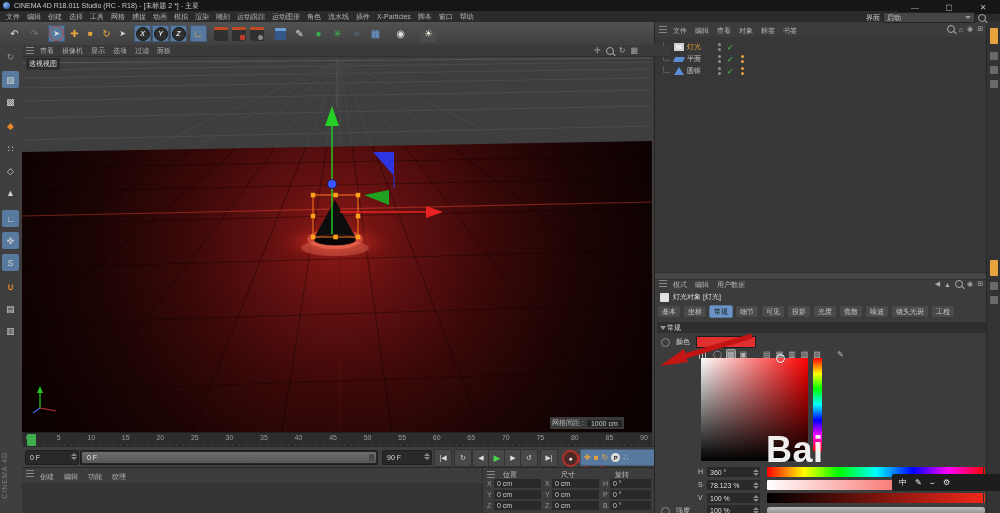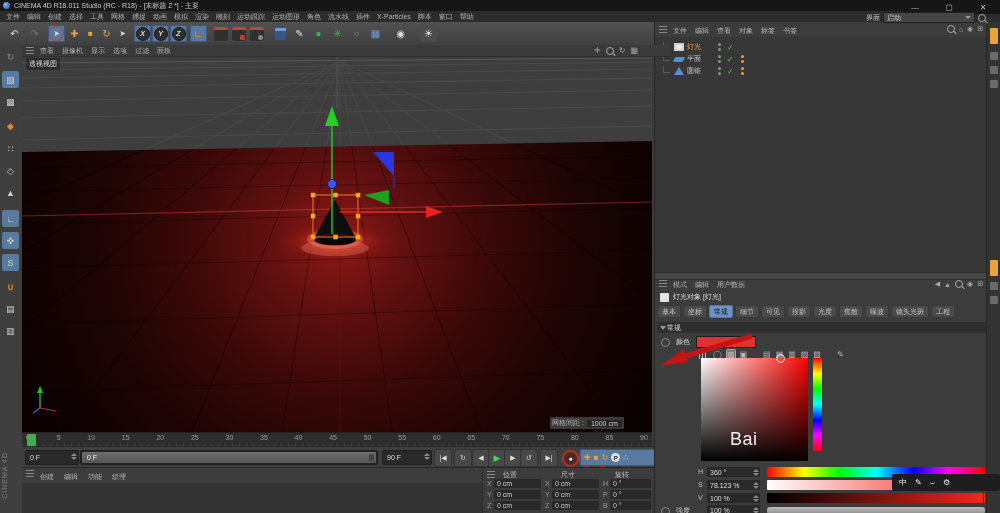--- a/index.html
+++ b/index.html
@@ -115,21 +115,21 @@
   .bar i{position:absolute;top:0;bottom:0;width:1.5px;background:#303030}
   .int-row{position:absolute;left:6px;top:484px;display:flex;align-items:center;gap:6px;font-size:7px;color:#cfcfcf;width:326px}
   .int-box{position:absolute;left:46px;top:-1px;width:50px;height:10px;background:#292929;border-radius:1px;display:flex;align-items:center;padding-left:3px;color:#ddd}
   .int-bar{position:absolute;left:106px;top:1px;width:218px;height:7px;background:linear-gradient(#bdbdbd,#8f8f8f);border-radius:3px}
   
   .dock{left:986px;top:22px;width:14px;height:491px;background:#333;border-left:1px solid #272727}
   .dk{position:absolute;left:3px;width:8px;border-radius:1px;background:#6a6a6a}
   .dk.cap{background:#e8a33d;height:16px}
   .dk.sq{height:8px}
   
-  .wm-big{left:730px;top:429px;z-index:60;font-size:18px;font-weight:normal;color:rgba(255,255,255,.93);letter-spacing:.5px}
+  .wm-big{left:766px;top:429px;z-index:60;font-size:36px;font-weight:bold;color:rgba(255,255,255,.93);letter-spacing:.5px}
   .wm-small{left:733px;top:465px;z-index:60;font-size:17px;font-weight:bold;color:rgba(255,255,255,.95);text-shadow:0 0 2px rgba(0,0,0,.4)}
   .ime{left:892px;top:474px;width:94px;height:17px;background:#1d1d1d;border-radius:2px;z-index:70;display:flex;align-items:center;gap:8px;padding:0 7px;font-size:8px;color:#ececec}
   .arrow-svg{left:652px;top:330px;z-index:40}
 </style>
 </head>
 <body>
 
 <div id="app">
 
   <div class="abs titlebar">

